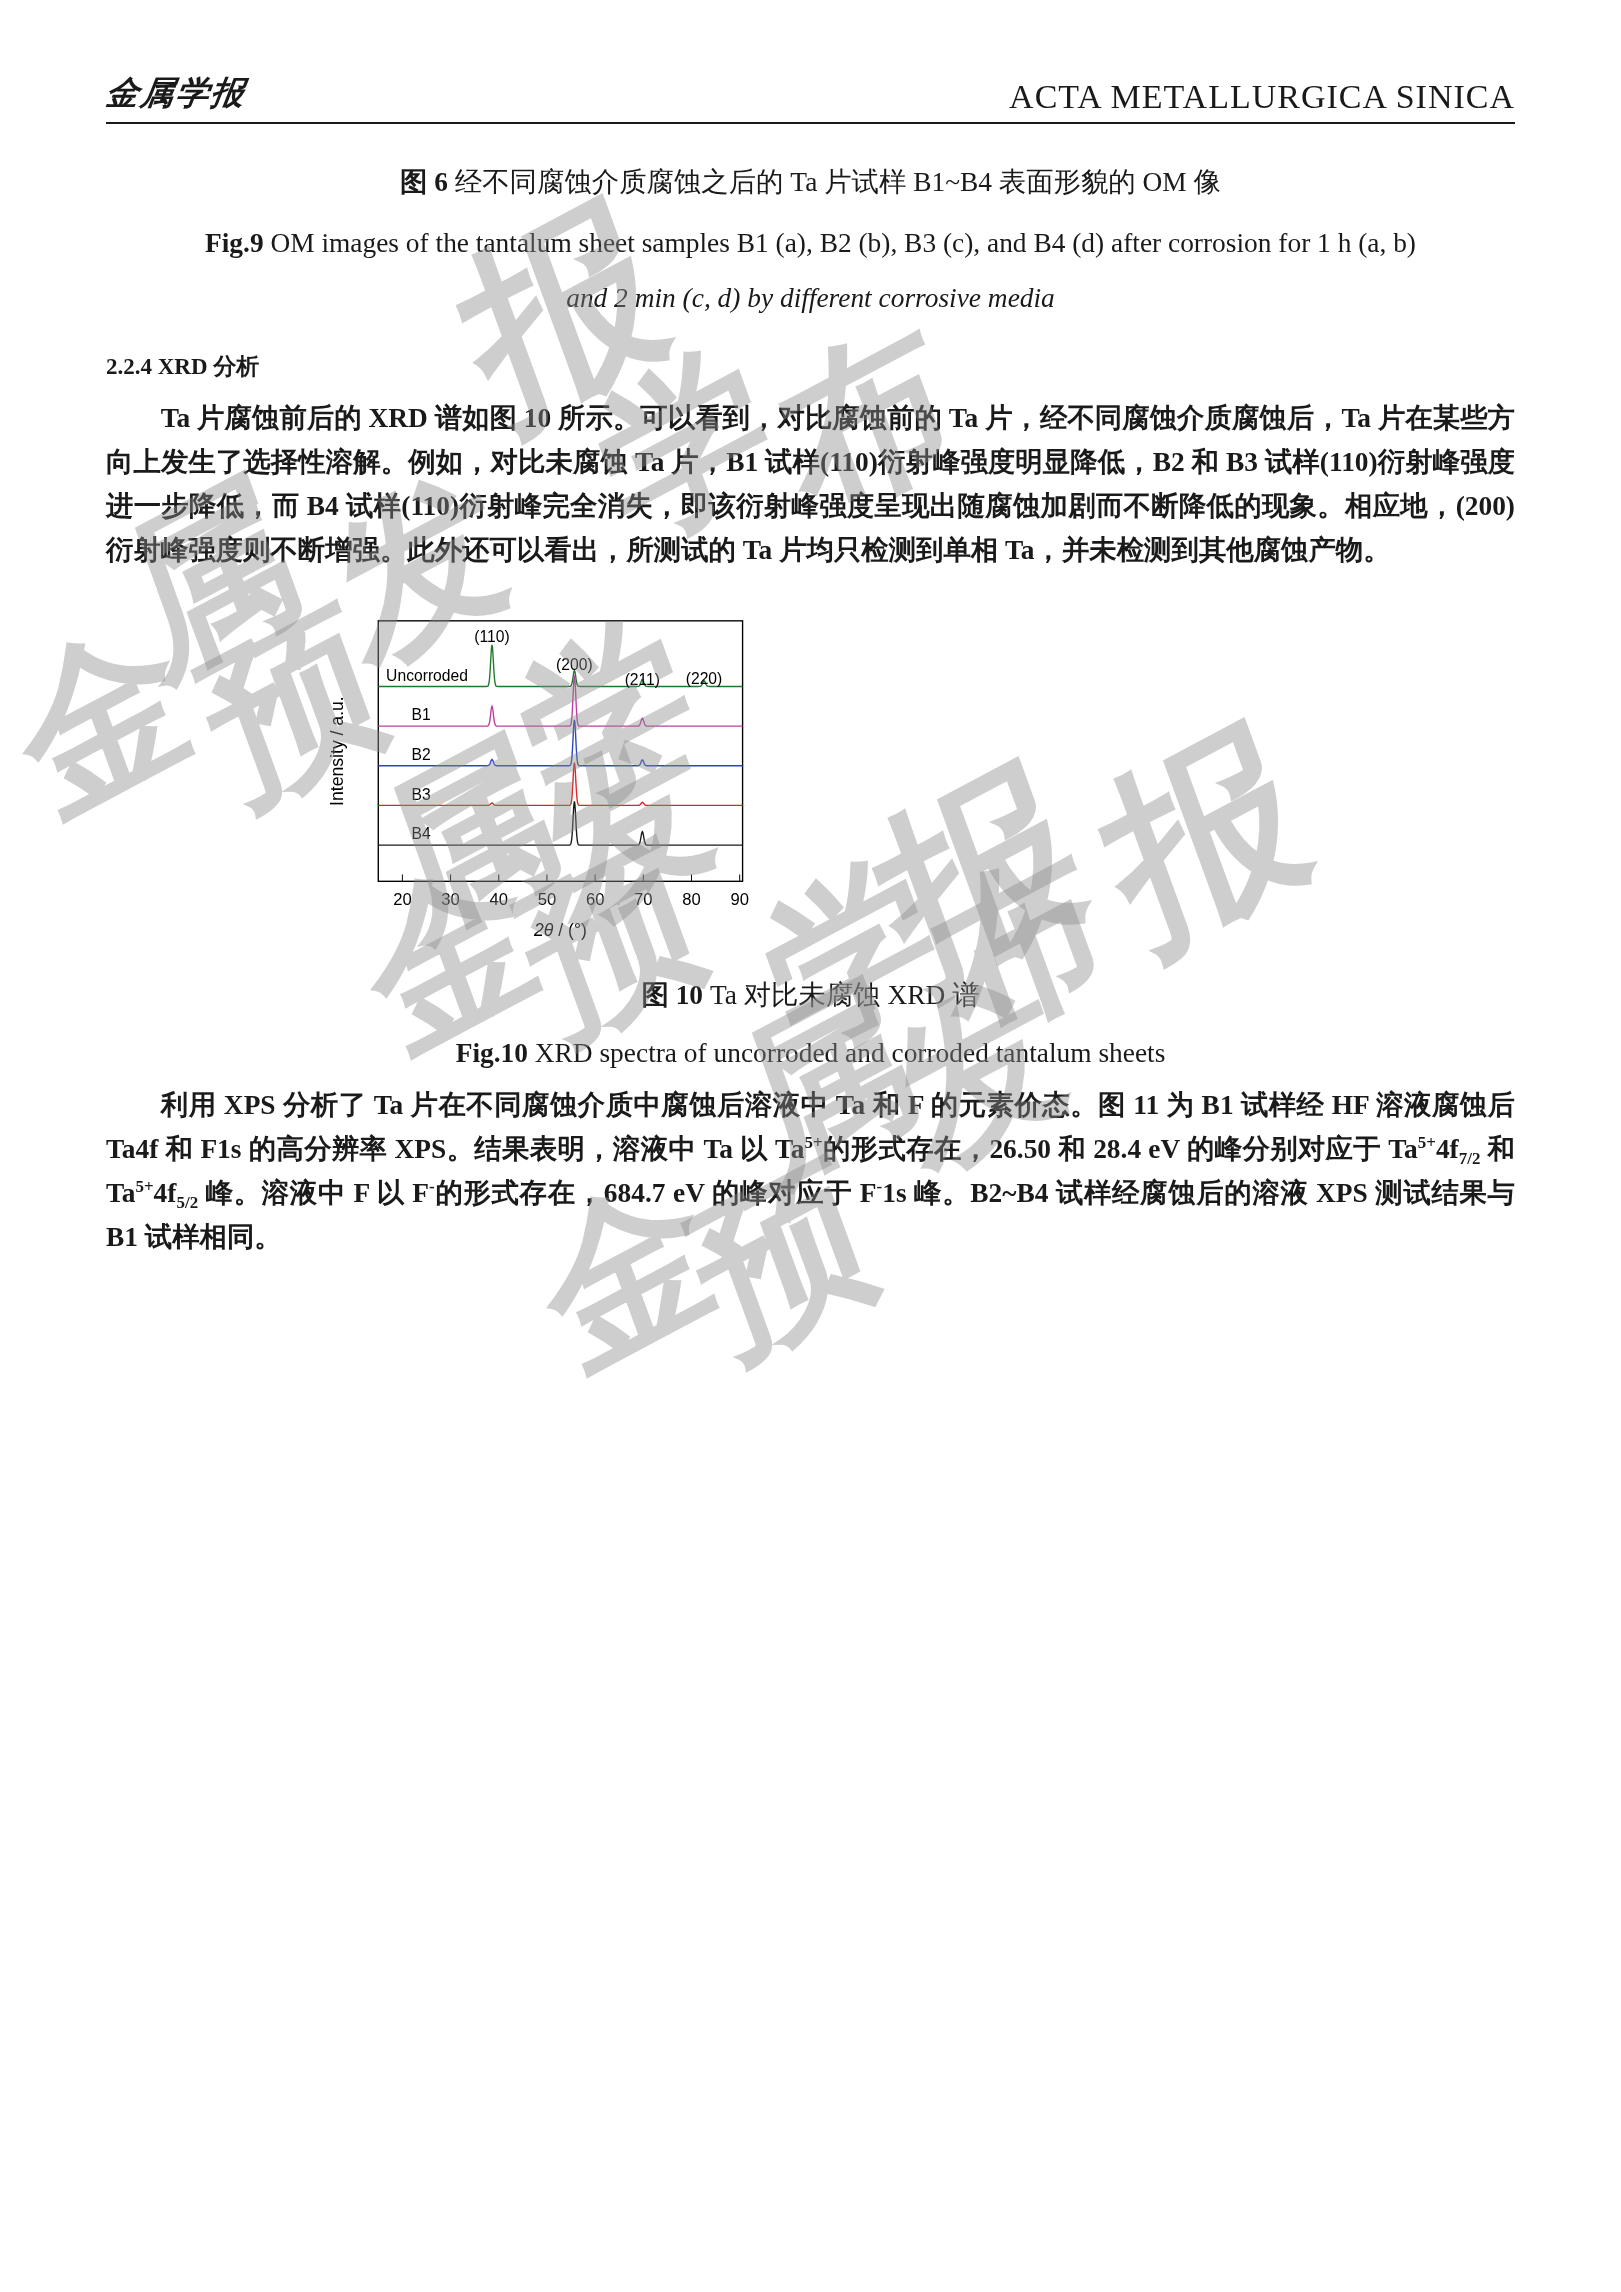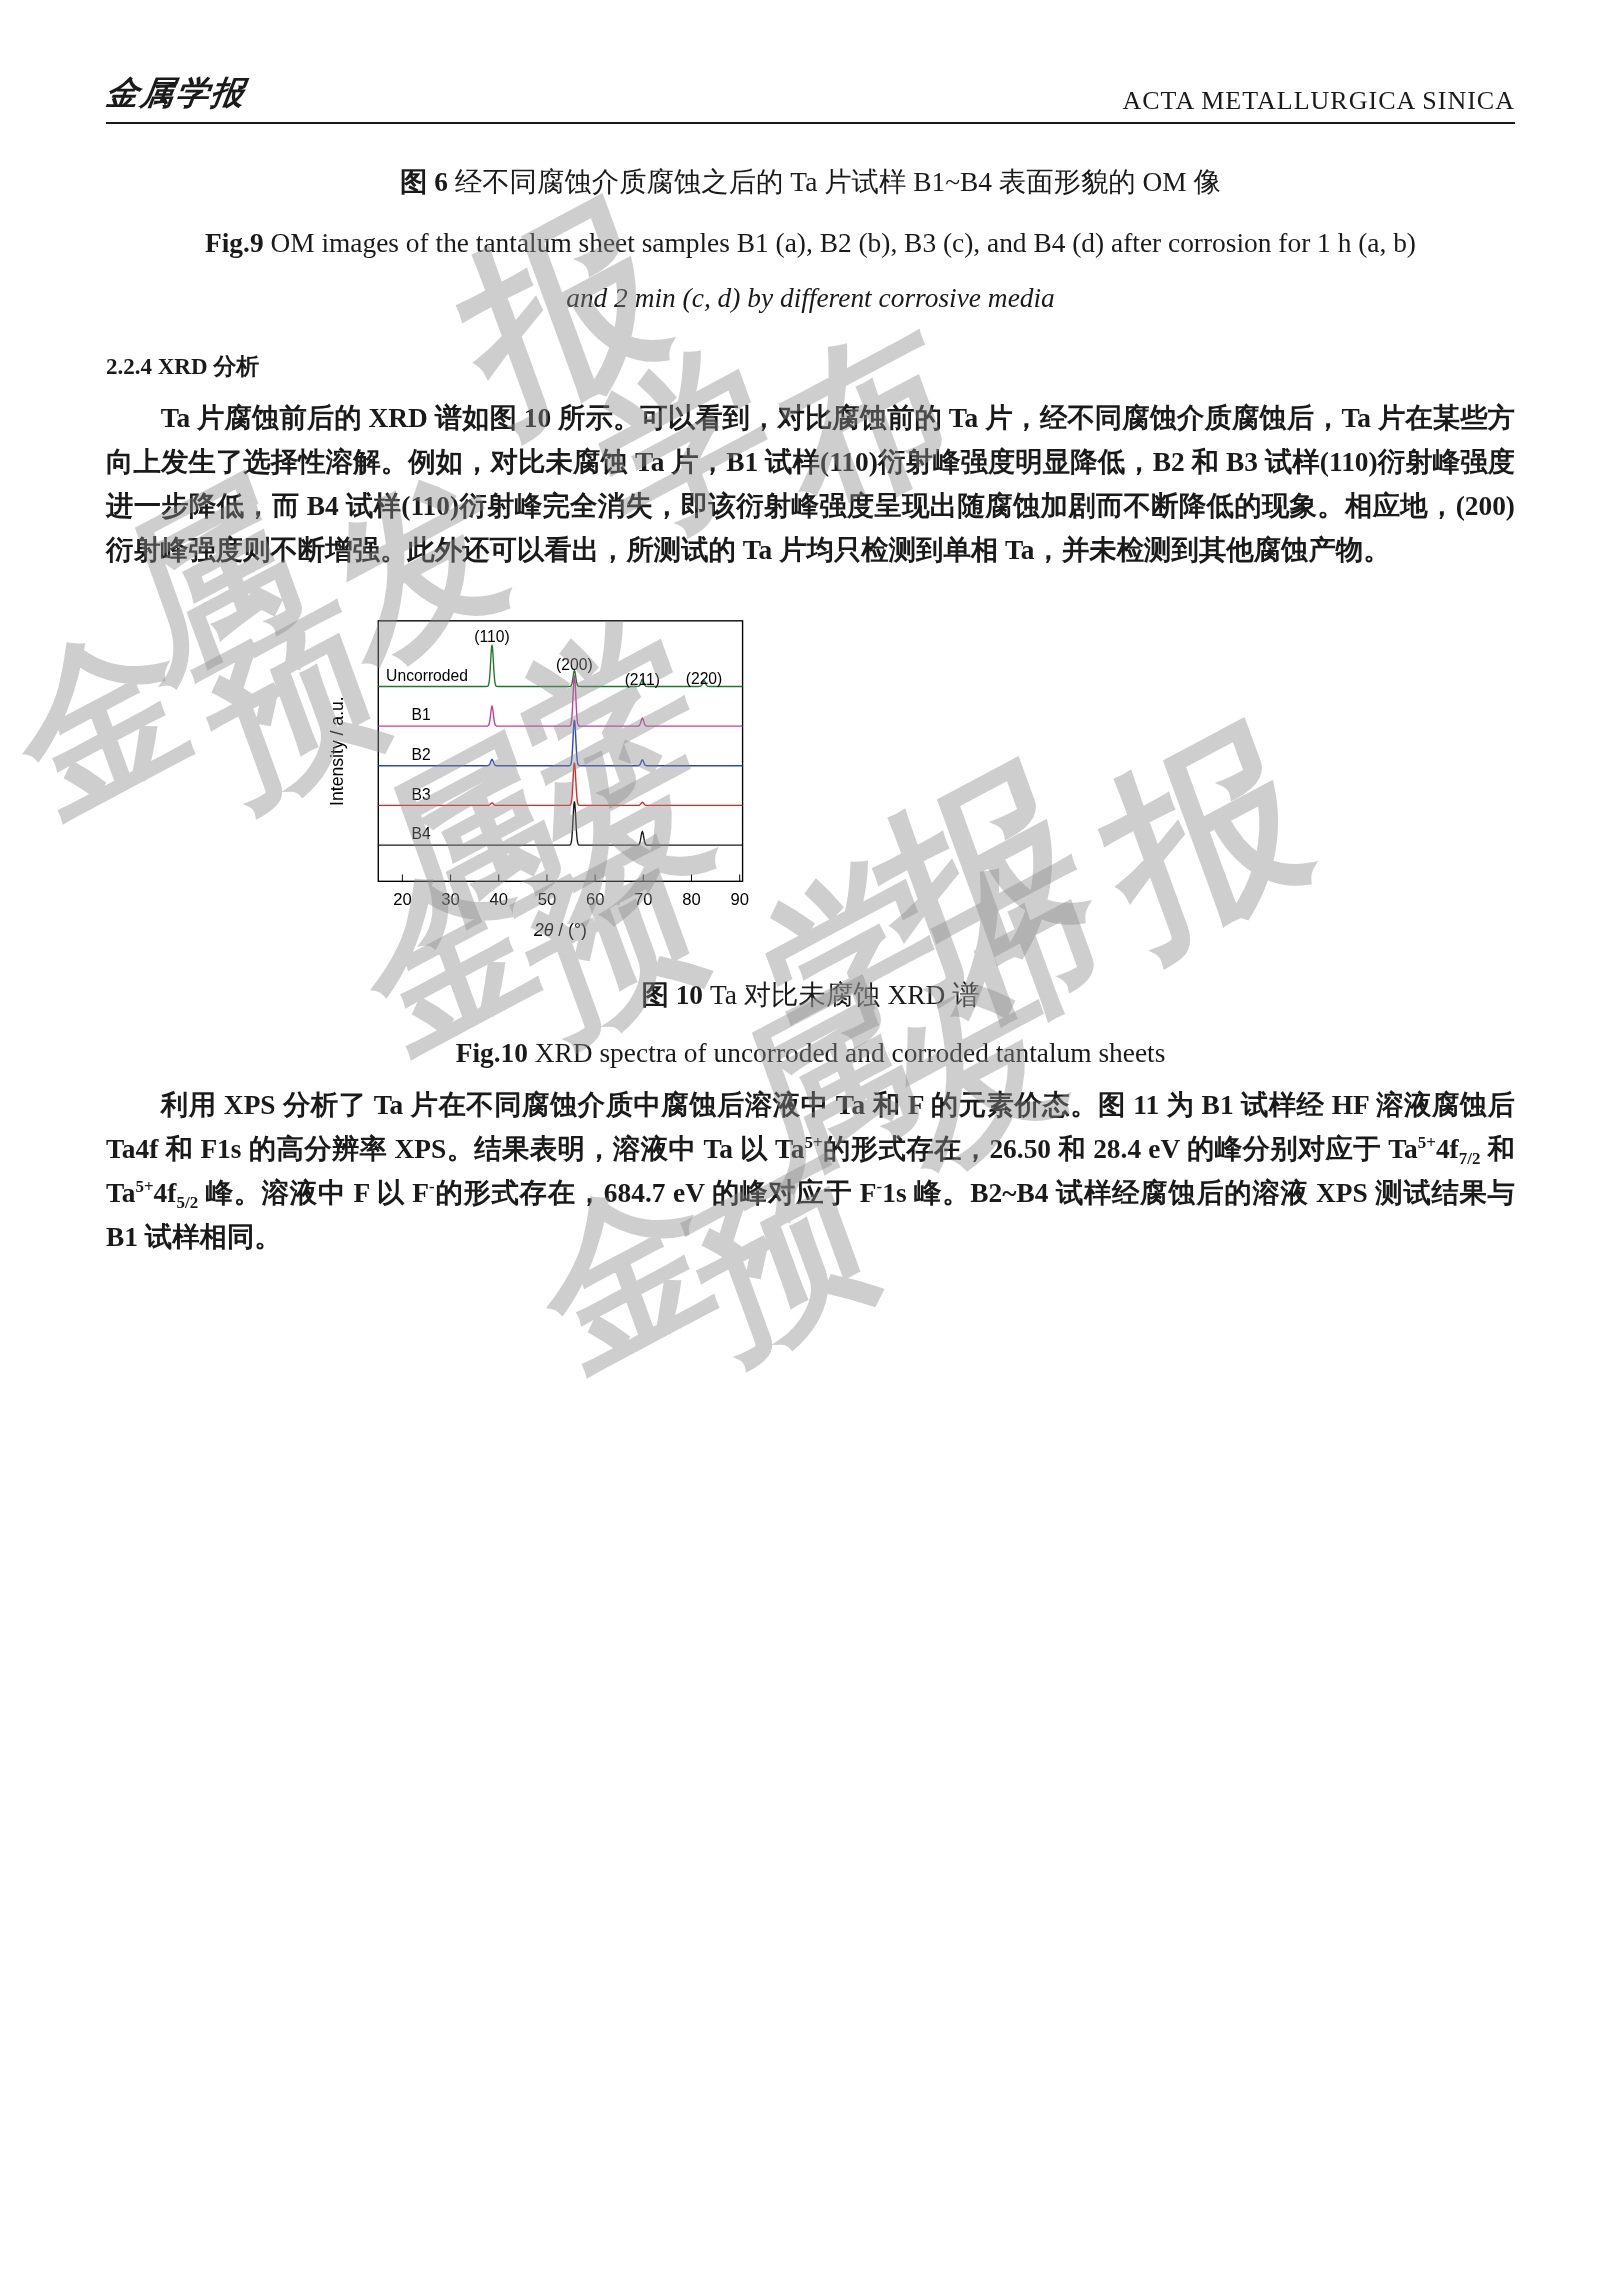--- a/index.html
+++ b/index.html
@@ -13,21 +13,21 @@
 
   
   .journal-header{
     display:flex;justify-content:space-between;align-items:flex-end;
     margin-top:71px;padding-bottom:5.9px;border-bottom:2px solid #1a1a1a;
   }
   .journal-logo{
     font-size:33px;font-weight:700;font-style:italic;
     transform:skewX(-8deg);display:inline-block;letter-spacing:2px;
   }
-  .journal-name{font-size:26px;letter-spacing:1px;}
+  .journal-name{font-size:34px;letter-spacing:1px;}
 
   
   .caption{text-align:center;font-size:27.4px;margin:0;line-height:43px;}
   .cap-fig9-cn{margin-top:37px;}
   .cap-fig9-en1{margin-top:18px;}
   .cap-fig9-en2{margin-top:12px;font-style:italic;}
   .cap-fig10-cn{margin-top:25.5px;}
   .cap-fig10-en{margin-top:15.7px;}
   .caption b{font-weight:700;}
 

